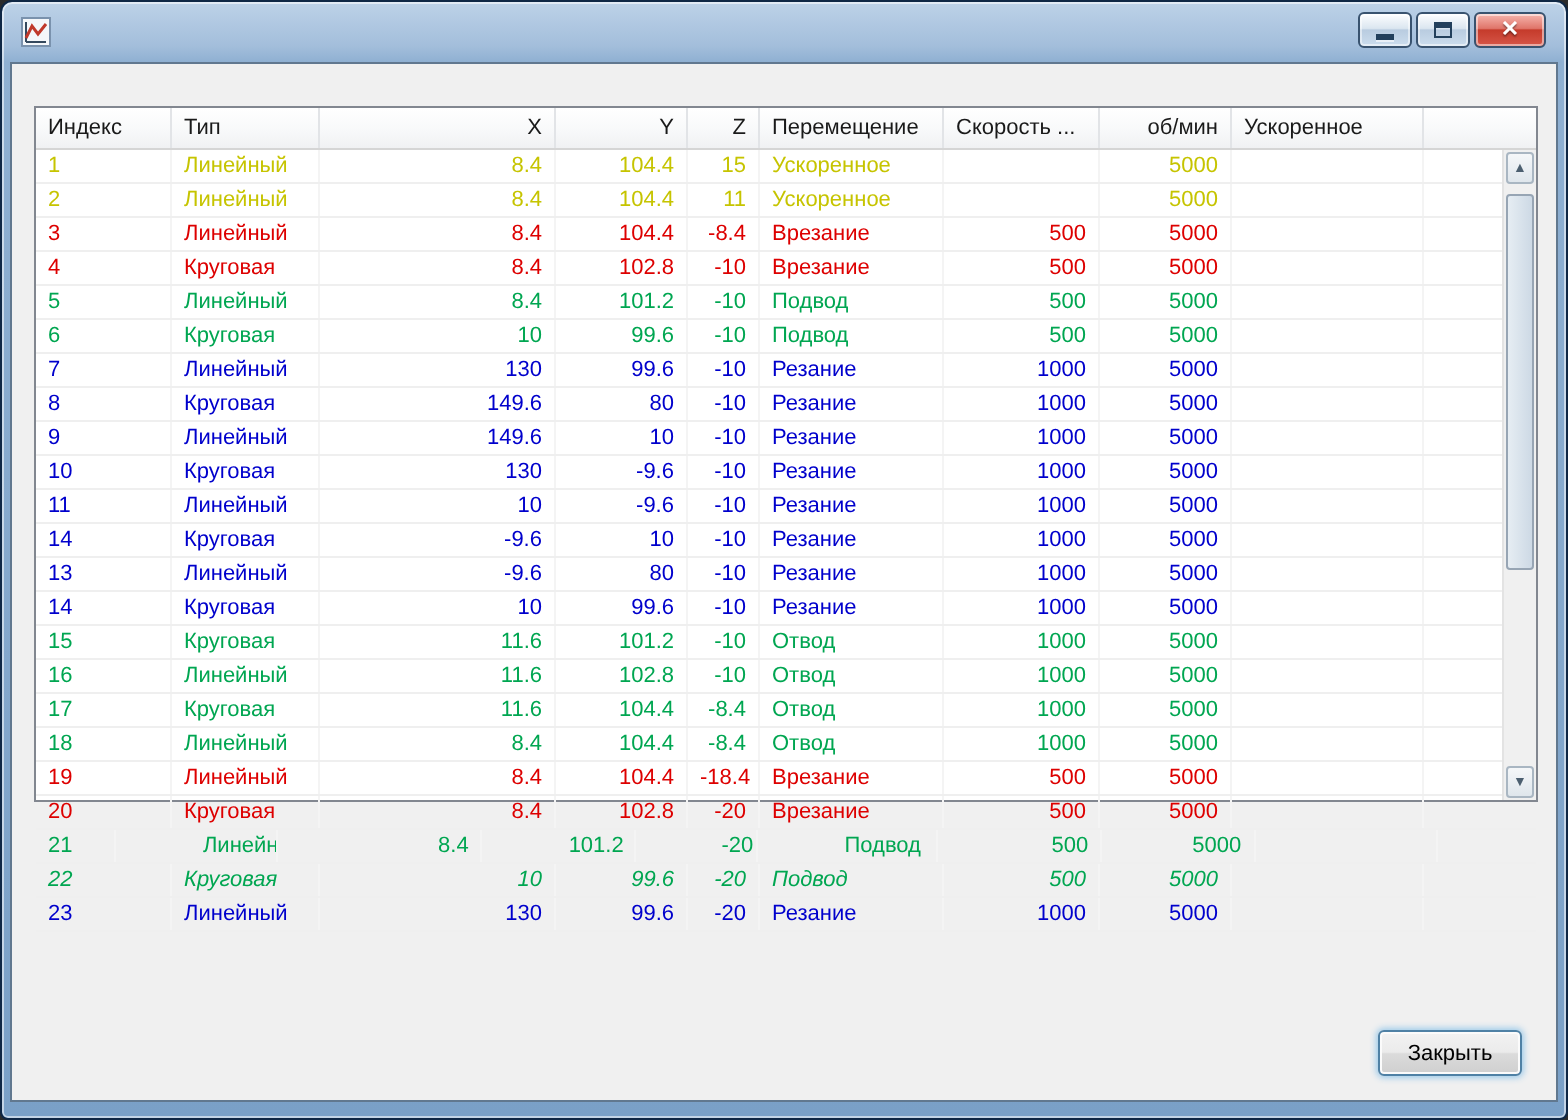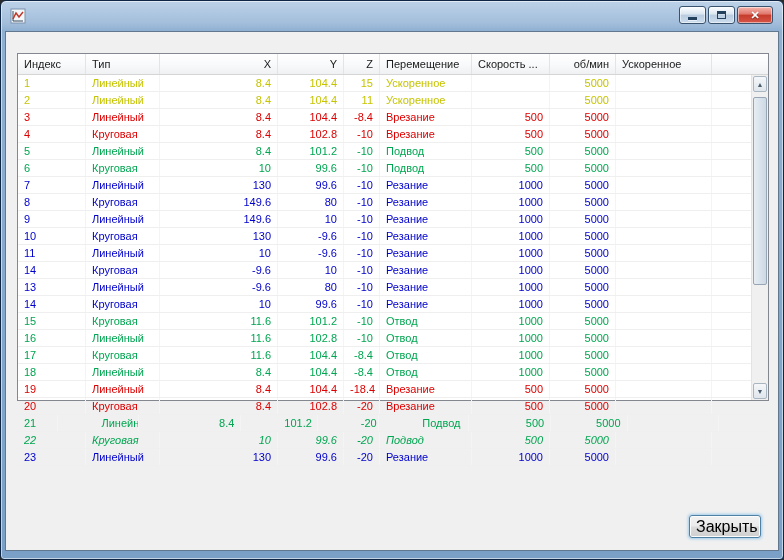--- a/index.html
+++ b/index.html
@@ -49,21 +49,21 @@
   .sb-arrow{position:absolute;left:1px;right:1px;height:16px;
     background:linear-gradient(#f5f7f9,#dfe6ec);border:1px solid #a9b6c2;border-radius:2px;
     color:#4c5f70;font-size:7px;text-align:center;line-height:15px;}
   .sb-arrow.up{top:1px;}
   .sb-arrow.down{bottom:1px;}
   .sb-track{position:absolute;left:1px;right:1px;top:18px;bottom:18px;}
   .sb-thumb{position:absolute;left:0;right:0;top:4px;height:188px;
     background:linear-gradient(90deg,#e6edf3,#cdd9e5);border:1px solid #97a5b4;border-radius:2px;}
 
   
-  .close-btn{position:absolute;right:17px;bottom:12px;width:72px;height:23px;font-size:16px;color:#000;
+  .close-btn{position:absolute;right:17px;bottom:12px;width:72px;height:23px;font-size:11px;color:#000;
     border:1px solid #4f81a5;border-radius:3px;
     background:linear-gradient(#f2f2f2,#ebebeb 48%,#dbdbdb 52%,#cfcfcf);
     box-shadow:0 0 3px 1px #9ecbea, inset 0 0 0 1px #fbfbfb;cursor:default;}
 </style>
 </head>
 <body>
 
 <div class="window">
 
   <div class="titlebar">

